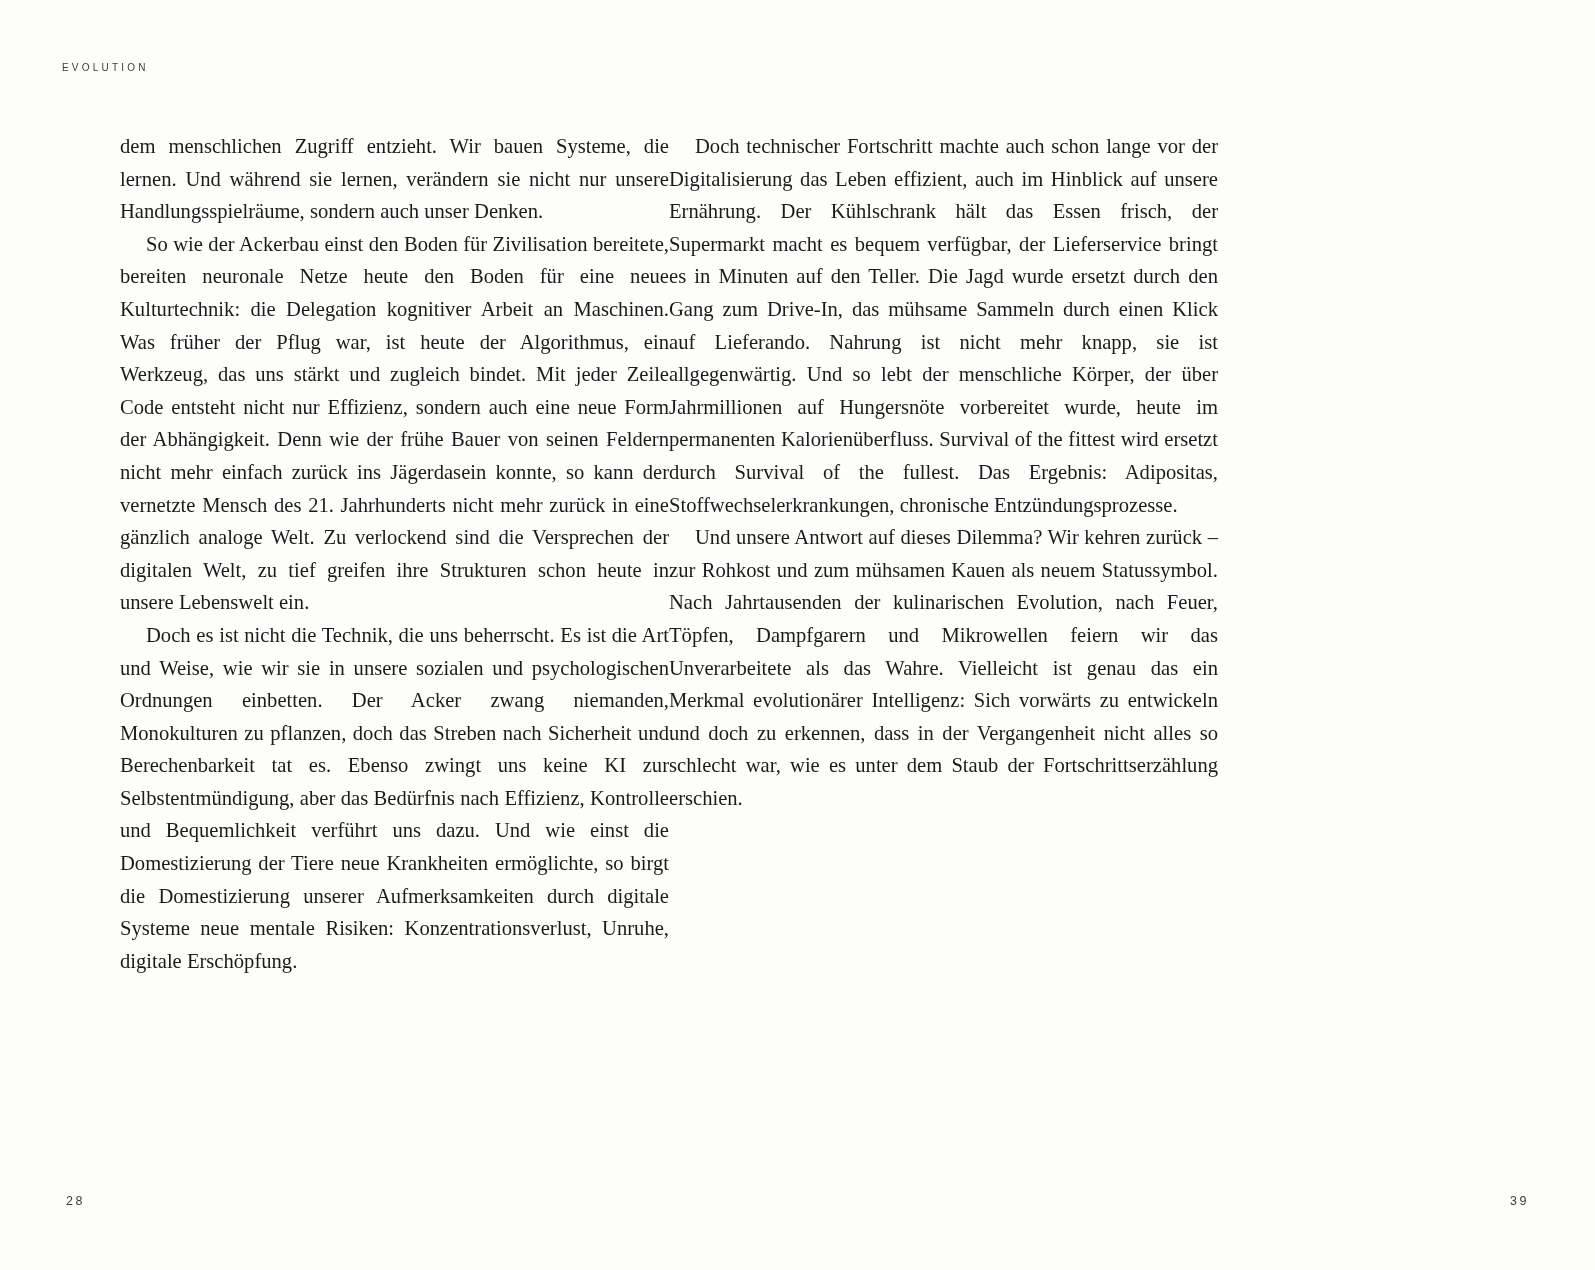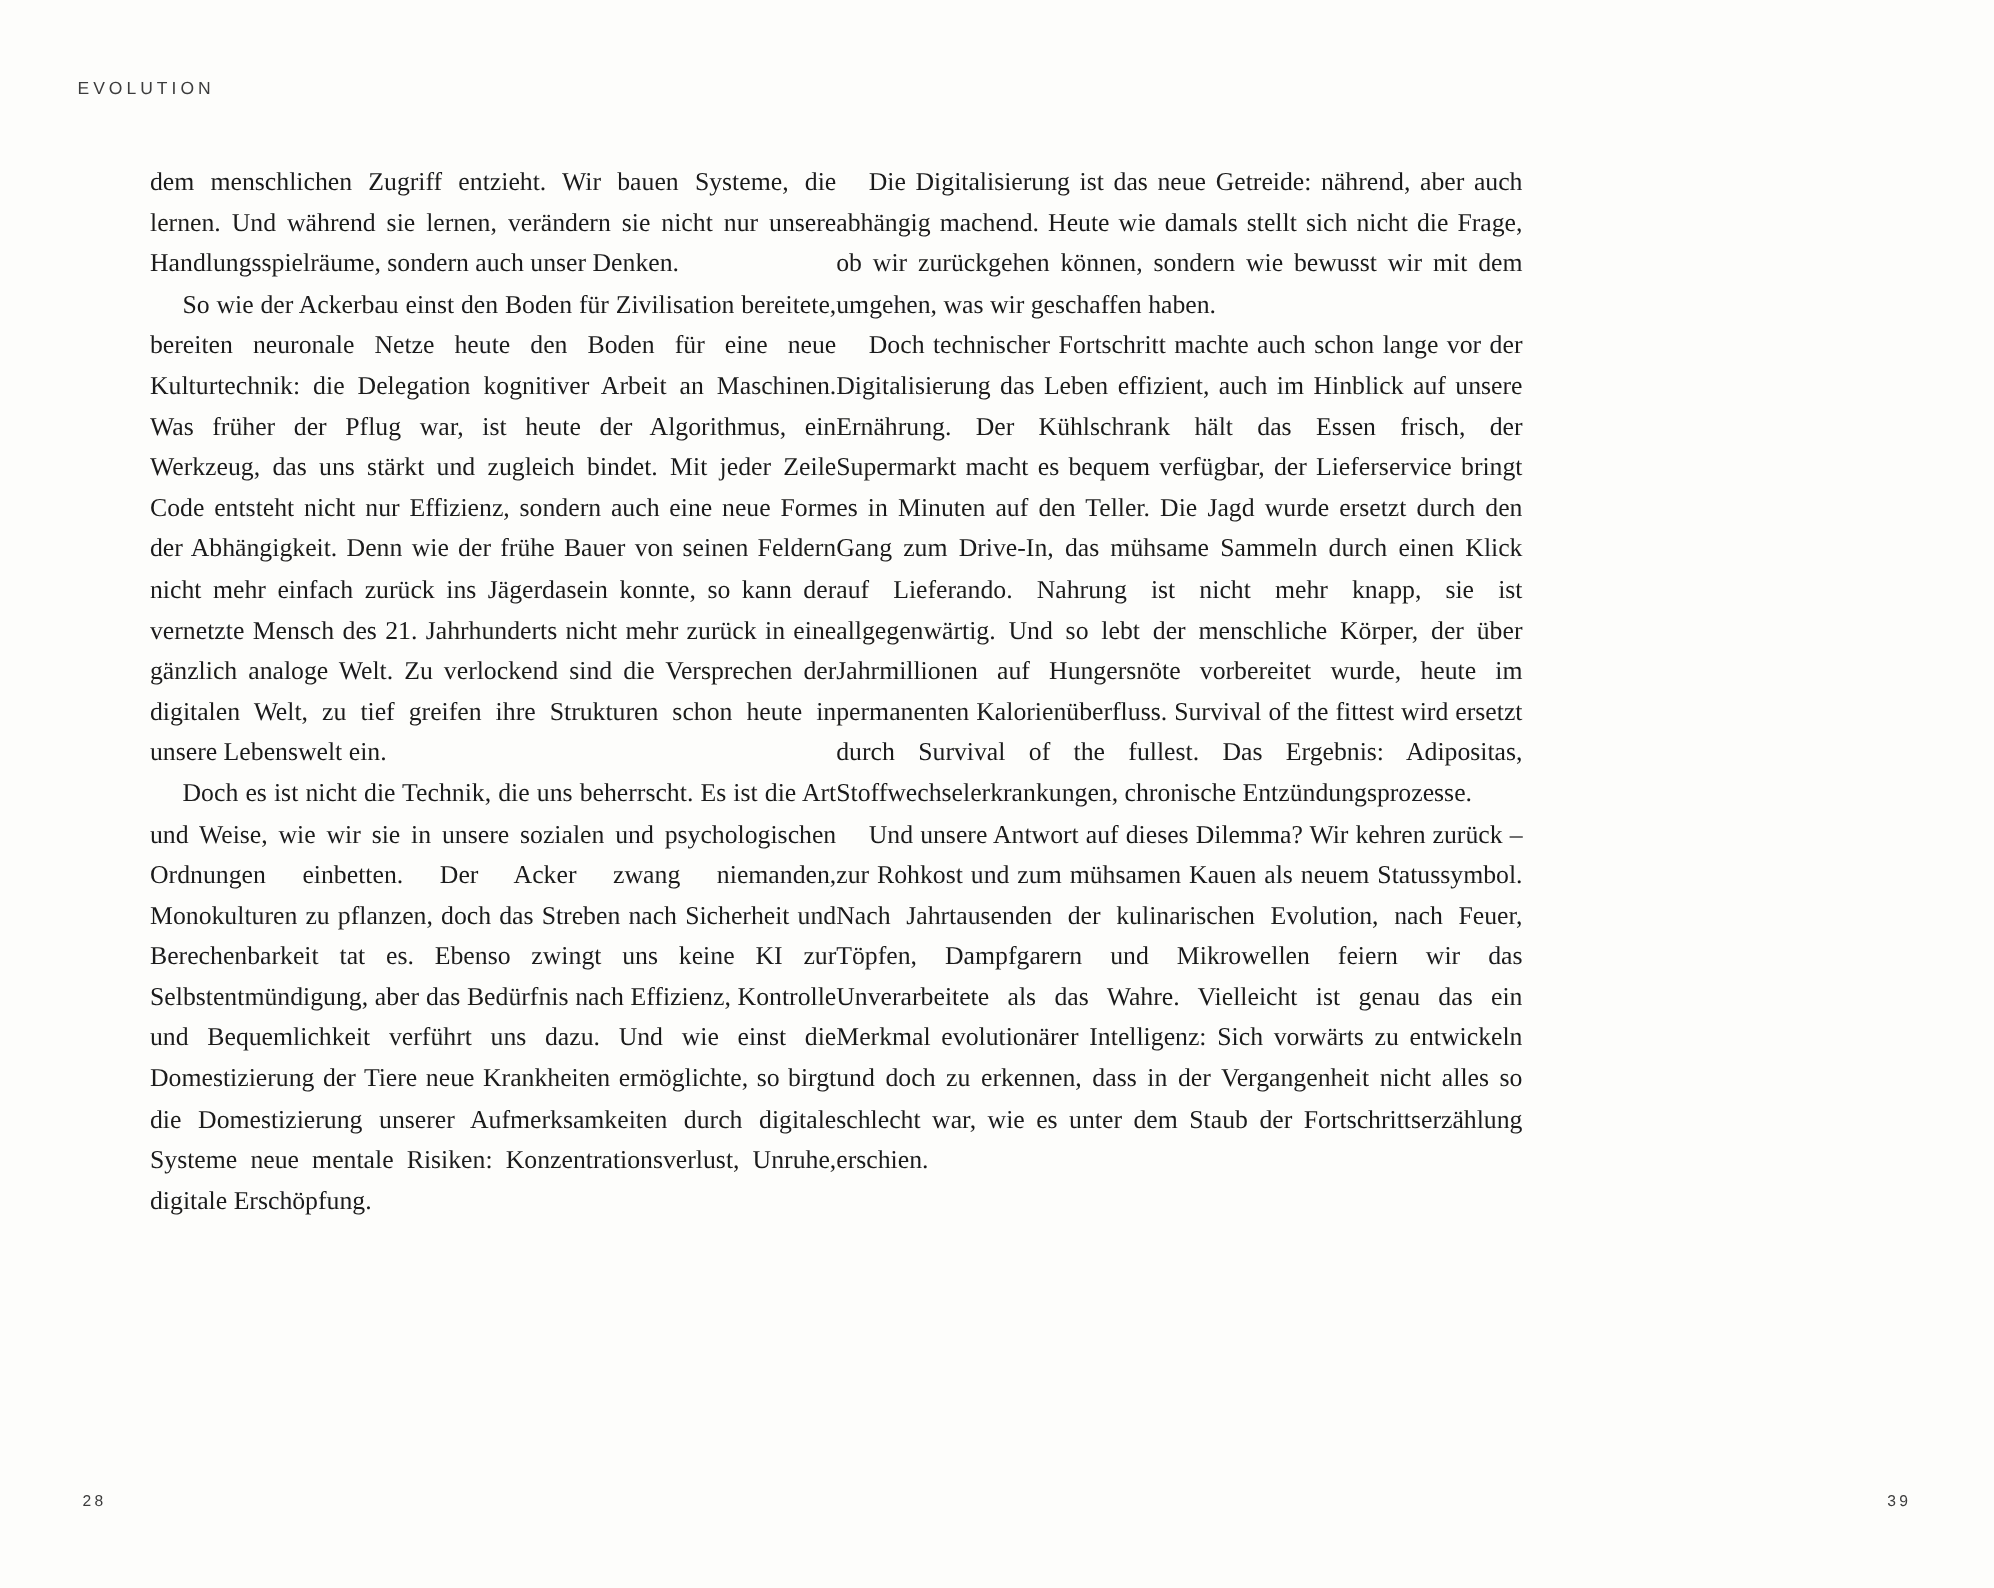--- a/index.html
+++ b/index.html
@@ -18,21 +18,21 @@
     position: relative;
     width: 1595px;
     height: 1270px;
     box-sizing: border-box;
   }
   .running-head {
     position: absolute;
     top: 62px;
     left: 62px;
     font-family: "Liberation Sans", sans-serif;
-    font-size: 14px;
+    font-size: 10px;
     letter-spacing: 3.2px;
     color: #3c3c3c;
     text-transform: uppercase;
   }
   .columns {
     position: absolute;
     top: 130px;
     left: 0;
     width: 1353px;
     display: flex;
@@ -78,21 +78,20 @@
 
   <div class="columns">
 
     <div class="column left">
       <p>dem menschlichen Zugriff entzieht. Wir bauen Sys­teme, die lernen. Und während sie lernen, verändern sie nicht nur unsere Handlungsspielräume, sondern auch unser Denken.</p>
       <p class="indent">So wie der Ackerbau einst den Boden für Zivilisa­tion bereitete, bereiten neuronale Netze heute den Boden für eine neue Kulturtechnik: die Delegation kognitiver Arbeit an Maschinen. Was früher der Pflug war, ist heute der Algorithmus, ein Werkzeug, das uns stärkt und zugleich bindet. Mit jeder Zeile Code ent­steht nicht nur Effizienz, sondern auch eine neue Form der Abhängigkeit. Denn wie der frühe Bauer von seinen Feldern nicht mehr einfach zurück ins Jäger­dasein konnte, so kann der vernetzte Mensch des 21. Jahrhunderts nicht mehr zurück in eine gänzlich analoge Welt. Zu verlockend sind die Versprechen der digitalen Welt, zu tief greifen ihre Strukturen schon heute in unsere Lebenswelt ein.</p>
       <p class="indent">Doch es ist nicht die Technik, die uns beherrscht. Es ist die Art und Weise, wie wir sie in unsere sozialen und psychologischen Ordnungen einbetten. Der Acker zwang niemanden, Monokulturen zu pflanzen, doch das Streben nach Sicherheit und Berechenbarkeit tat es. Ebenso zwingt uns keine KI zur Selbstentmündi­gung, aber das Bedürfnis nach Effizienz, Kontrolle und Bequemlichkeit verführt uns dazu. Und wie einst die Domestizierung der Tiere neue Krankheiten ermöglichte, so birgt die Domestizierung unserer Auf­merksamkeiten durch digitale Systeme neue mentale Risiken: Konzentrationsverlust, Unruhe, digitale Erschöpfung.</p>
     </div>
 
     <div class="column right">
-      <p class="indent">Die Digitalisierung ist das neue Getreide: nährend, aber auch abhängig machend. Heute wie damals stellt sich nicht die Frage, ob wir zurückgehen können, son­dern wie bewusst wir mit dem umgehen, was wir geschaffen haben.</p>
       <p class="indent">Doch technischer Fortschritt machte auch schon lange vor der Digitalisierung das Leben effizient, auch im Hinblick auf unsere Ernährung. Der Kühlschrank hält das Essen frisch, der Supermarkt macht es bequem verfügbar, der Lieferservice bringt es in Minuten auf den Teller. Die Jagd wurde ersetzt durch den Gang zum Drive-In, das mühsame Sammeln durch einen Klick auf Lieferando. Nahrung ist nicht mehr knapp, sie ist allgegenwärtig. Und so lebt der menschliche Körper, der über Jahrmillionen auf Hun­gersnöte vorbereitet wurde, heute im permanenten Kalorienüberfluss. Survival of the fittest wird ersetzt durch Survival of the fullest. Das Ergebnis: Adiposi­tas, Stoffwechselerkrankungen, chronische Entzün­dungsprozesse.</p>
       <p class="indent">Und unsere Antwort auf dieses Dilemma? Wir keh­ren zurück – zur Rohkost und zum mühsamen Kauen als neuem Statussymbol. Nach Jahrtausenden der kulinarischen Evolution, nach Feuer, Töpfen, Dampf­garern und Mikrowellen feiern wir das Unverarbeitete als das Wahre. Vielleicht ist genau das ein Merkmal evolutionärer Intelligenz: Sich vorwärts zu entwickeln und doch zu erkennen, dass in der Vergangenheit nicht alles so schlecht war, wie es unter dem Staub der Fortschrittserzählung erschien.</p>
     </div>
 
   </div>
 
   <div class="folio left">28</div>
   <div class="folio right">39</div>
 
 </div>

